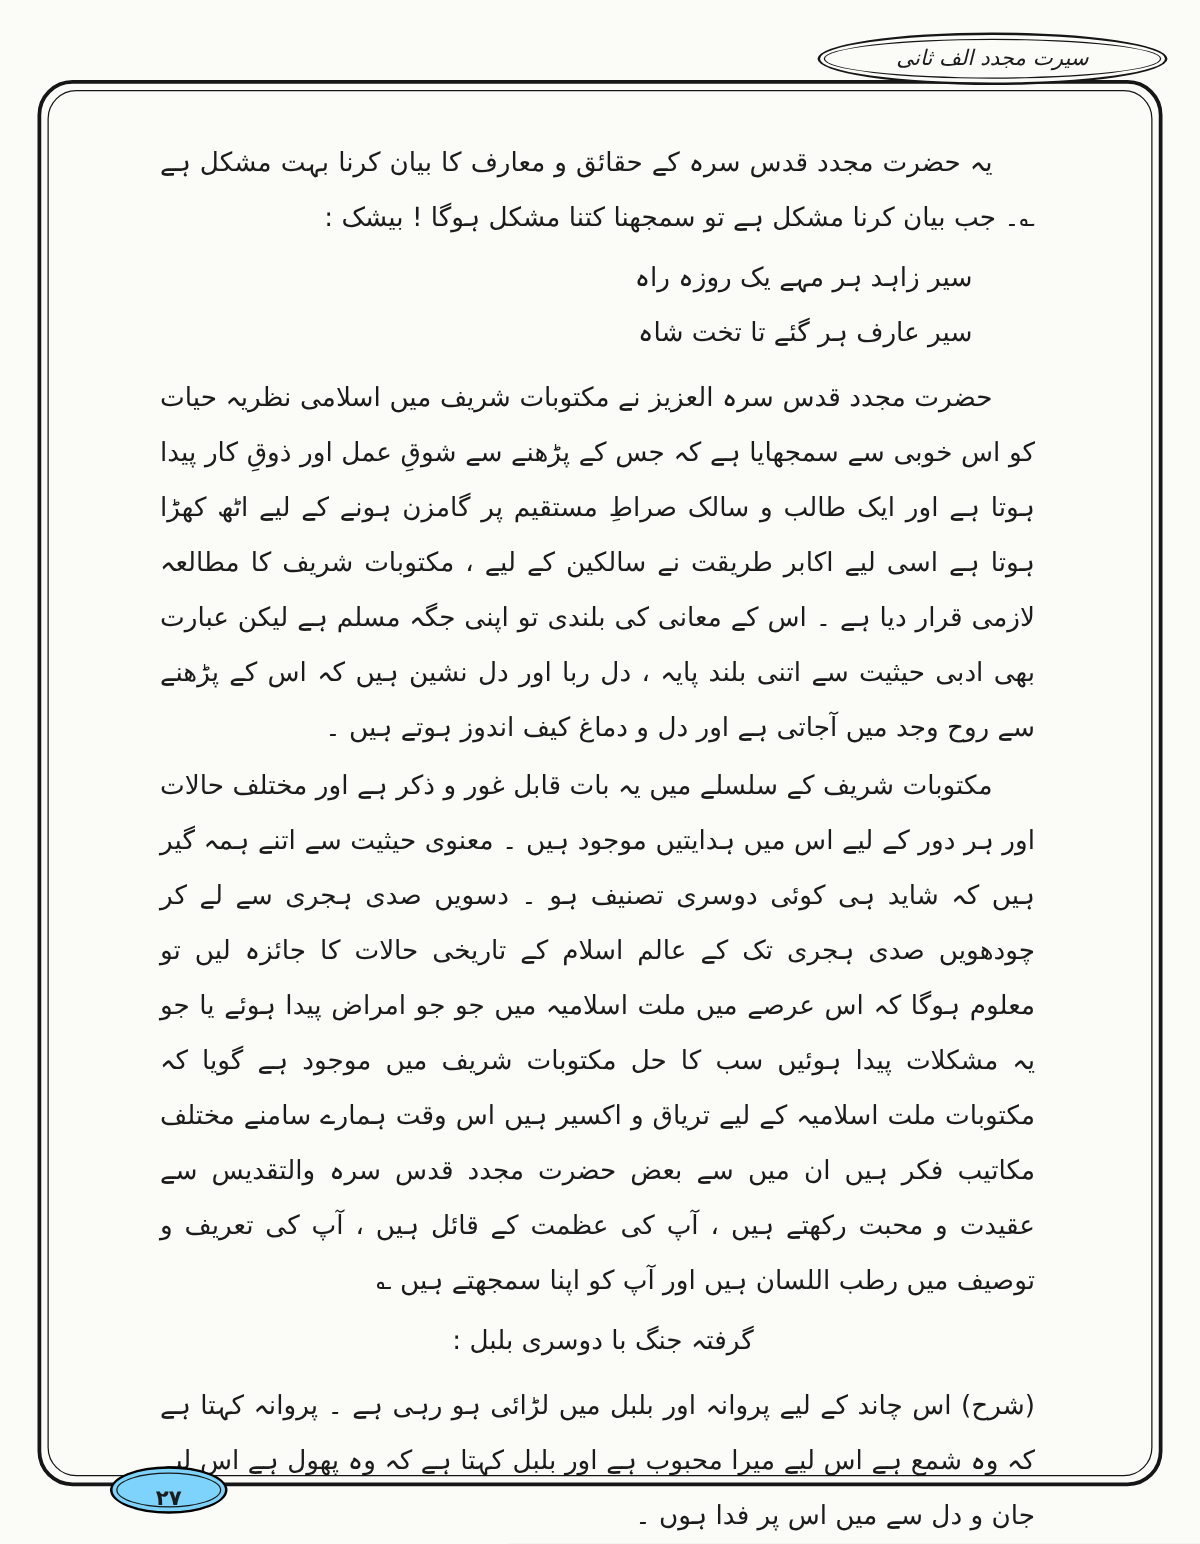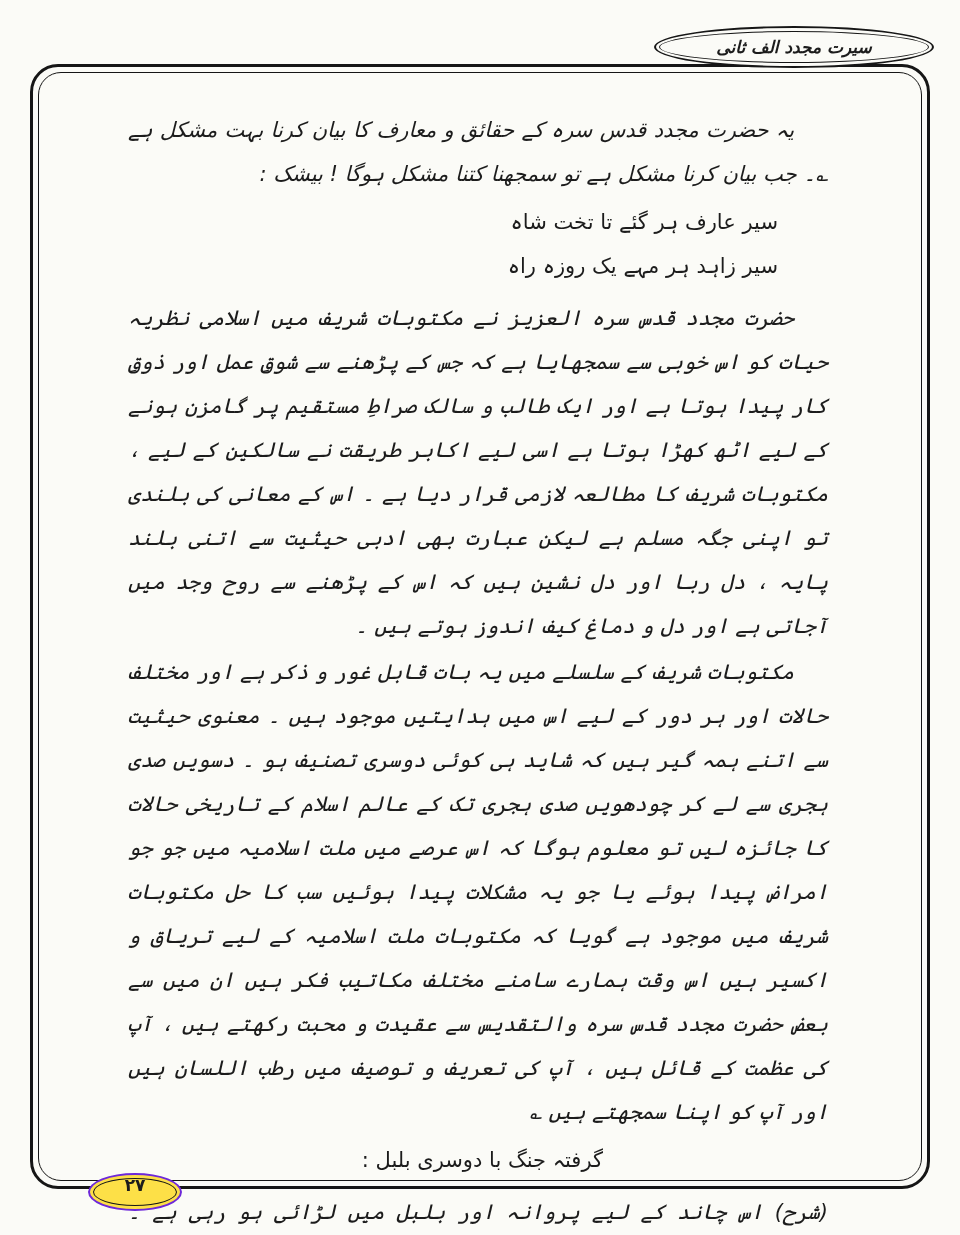--- a/index.html
+++ b/index.html
@@ -29,49 +29,49 @@
     border:2px solid #161616;border-radius:50%;
     display:flex;align-items:center;justify-content:center;
     z-index:3;
   }
   .header-cartouche .inner-line{
     position:absolute;top:3px;left:3px;right:3px;bottom:3px;
     border:1px solid #161616;border-radius:50%;
     pointer-events:none;
   }
   .book-title{
-    font-size:17px;font-style:italic;font-weight:bold;
+    font-size:17px;font-style:italic;font-weight:normal;
     white-space:nowrap;direction:rtl;
   }
   
   .footer-cartouche{
     position:absolute;bottom:24px;left:88px;
     width:90px;height:34px;
-    background:#fde047;
-    border:2px solid #6d28d9;border-radius:50%;
-    display:flex;align-items:flex-start;justify-content:center;
+    background:#7dd3fc;
+    border:2px solid #000000;border-radius:50%;
+    display:flex;align-items:flex-end;justify-content:center;
     z-index:3;
   }
   .footer-cartouche .inner-line{
     position:absolute;top:3px;left:3px;right:3px;bottom:3px;
     border:1px solid #161616;border-radius:50%;
     pointer-events:none;
   }
   .page-number{font-size:17px;font-weight:bold;}
   
   .content{
     position:absolute;top:108px;right:132px;left:128px;
     direction:rtl;
     text-align:justify;
     text-align-last:right;
     font-size:21px;
     line-height:44px;
     z-index:2;
   }
-  .para{margin:0 0 2px 0;text-indent:34px;font-style:italic;}
+  .para{margin:0 0 2px 0;text-indent:34px;}
   .para.no-indent{text-indent:0;}
   .verse{
     margin:4px 0 8px 0;
     padding-left:0;
     text-align:right;
     text-align-last:right;
     font-weight:500;
   }
   .verse .line{white-space:nowrap;}
   .verse.v1{padding-right:50px;}
@@ -89,22 +89,22 @@
   <div class="header-cartouche">
     <span class="inner-line"></span>
     <span class="book-title">سیرت مجدد الف ثانی</span>
   </div>
 
   <div class="content">
 
     <p class="para">یہ حضرت مجدد قدس سرہ کے حقائق و معارف کا بیان کرنا بہت مشکل ہے ؎۔ جب بیان کرنا مشکل ہے تو سمجھنا کتنا مشکل ہوگا ! بیشک :</p>
 
     <div class="verse v1">
+      <div class="line">سیر زاہد ہر مہے یک روزہ راہ</div>
       <div class="line">سیر عارف ہر گئے تا تخت شاہ</div>
-      <div class="line">سیر زاہد ہر مہے یک روزہ راہ</div>
     </div>
 
     <p class="para">حضرت مجدد قدس سرہ العزیز نے مکتوبات شریف میں اسلامی نظریہ حیات کو اس خوبی سے سمجھایا ہے کہ جس کے پڑھنے سے شوقِ عمل اور ذوقِ کار پیدا ہوتا ہے اور ایک طالب و سالک صراطِ مستقیم پر گامزن ہونے کے لیے اٹھ کھڑا ہوتا ہے اسی لیے اکابر طریقت نے سالکین کے لیے ، مکتوبات شریف کا مطالعہ لازمی قرار دیا ہے ۔ اس کے معانی کی بلندی تو اپنی جگہ مسلم ہے لیکن عبارت بھی ادبی حیثیت سے اتنی بلند پایہ ، دل ربا اور دل نشین ہیں کہ اس کے پڑھنے سے روح وجد میں آجاتی ہے اور دل و دماغ کیف اندوز ہوتے ہیں ۔</p>
 
     <p class="para">مکتوبات شریف کے سلسلے میں یہ بات قابل غور و ذکر ہے اور مختلف حالات اور ہر دور کے لیے اس میں ہدایتیں موجود ہیں ۔ معنوی حیثیت سے اتنے ہمہ گیر ہیں کہ شاید ہی کوئی دوسری تصنیف ہو ۔ دسویں صدی ہجری سے لے کر چودھویں صدی ہجری تک کے عالم اسلام کے تاریخی حالات کا جائزہ لیں تو معلوم ہوگا کہ اس عرصے میں ملت اسلامیہ میں جو جو امراض پیدا ہوئے یا جو یہ مشکلات پیدا ہوئیں سب کا حل مکتوبات شریف میں موجود ہے گویا کہ مکتوبات ملت اسلامیہ کے لیے تریاق و اکسیر ہیں اس وقت ہمارے سامنے مختلف مکاتیب فکر ہیں ان میں سے بعض حضرت مجدد قدس سرہ والتقدیس سے عقیدت و محبت رکھتے ہیں ، آپ کی عظمت کے قائل ہیں ، آپ کی تعریف و توصیف میں رطب اللسان ہیں اور آپ کو اپنا سمجھتے ہیں ؎</p>
 
     <div class="verse v2">
       <div class="line">گرفتہ جنگ با دوسری بلبل :</div>
     </div>
 

